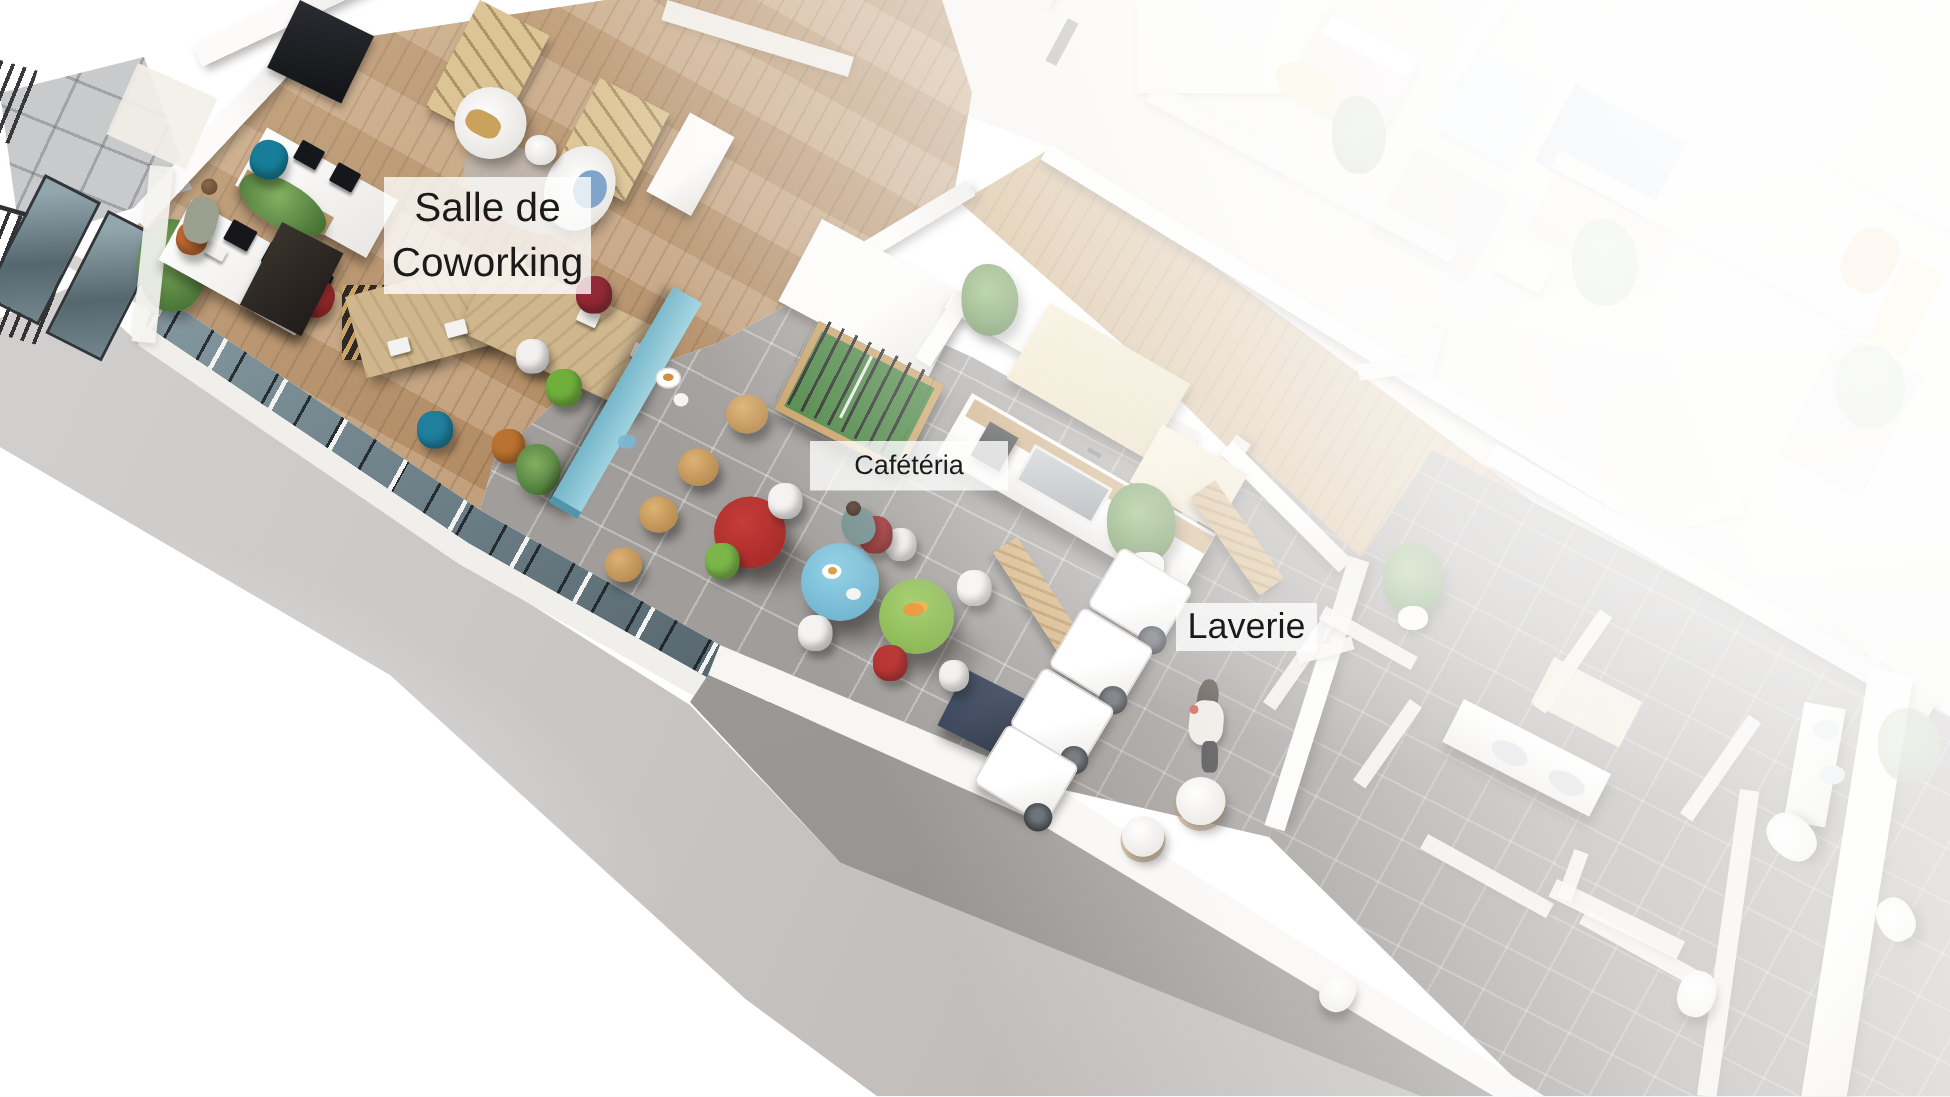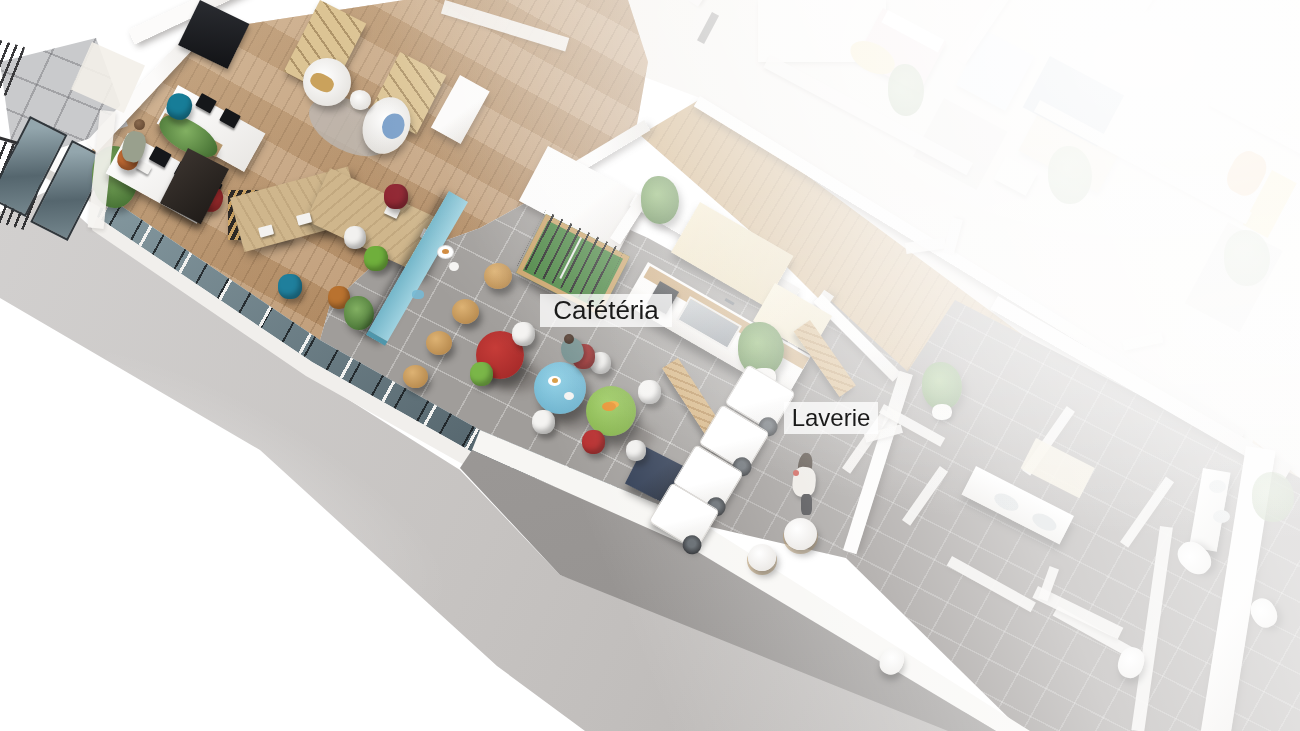--- a/index.html
+++ b/index.html
@@ -256,20 +256,24 @@
   <div class="abs wallF" style="left:943px;top:252px;width:36px;height:11px;transform:rotate(-75deg)"></div>
   <div class="abs wallF" style="left:1122px;top:340px;width:40px;height:11px;transform:rotate(-12deg)"></div>
 
   <div class="abs" style="left:92px;top:42px;width:58px;height:52px;background:#f3efe9;transform:rotate(24deg);opacity:.9"></div>
 
   <div class="abs veil" style="left:0;top:0;width:1300px;height:731px;background:
     radial-gradient(ellipse at 88% 8%, rgba(255,255,255,.8), rgba(255,255,255,0) 50%),
     radial-gradient(ellipse at 100% 45%, rgba(255,255,255,.45), rgba(255,255,255,0) 38%),
     linear-gradient(68deg, rgba(255,255,255,0) 42%, rgba(255,255,255,.30) 55%, rgba(255,255,255,.62) 70%, rgba(255,255,255,.78) 85%)"></div>
 
-  <div class="abs lbl" style="left:540px;top:294px;width:132px;height:33px;font-size:26px">
+  <div class="abs lbl" style="left:256px;top:118px;width:138px;height:78px;font-size:27px;line-height:37px">
+    <span>Salle de</span>
+    <span>Coworking</span>
+  </div>
+  <div class="abs lbl" style="left:540px;top:294px;width:132px;height:33px;font-size:18px">
     <span>Cafétéria</span>
   </div>
   <div class="abs lbl" style="left:784px;top:402px;width:94px;height:32px;font-size:24px">
     <span>Laverie</span>
   </div>
 
 </div>
 
 </body></html>

